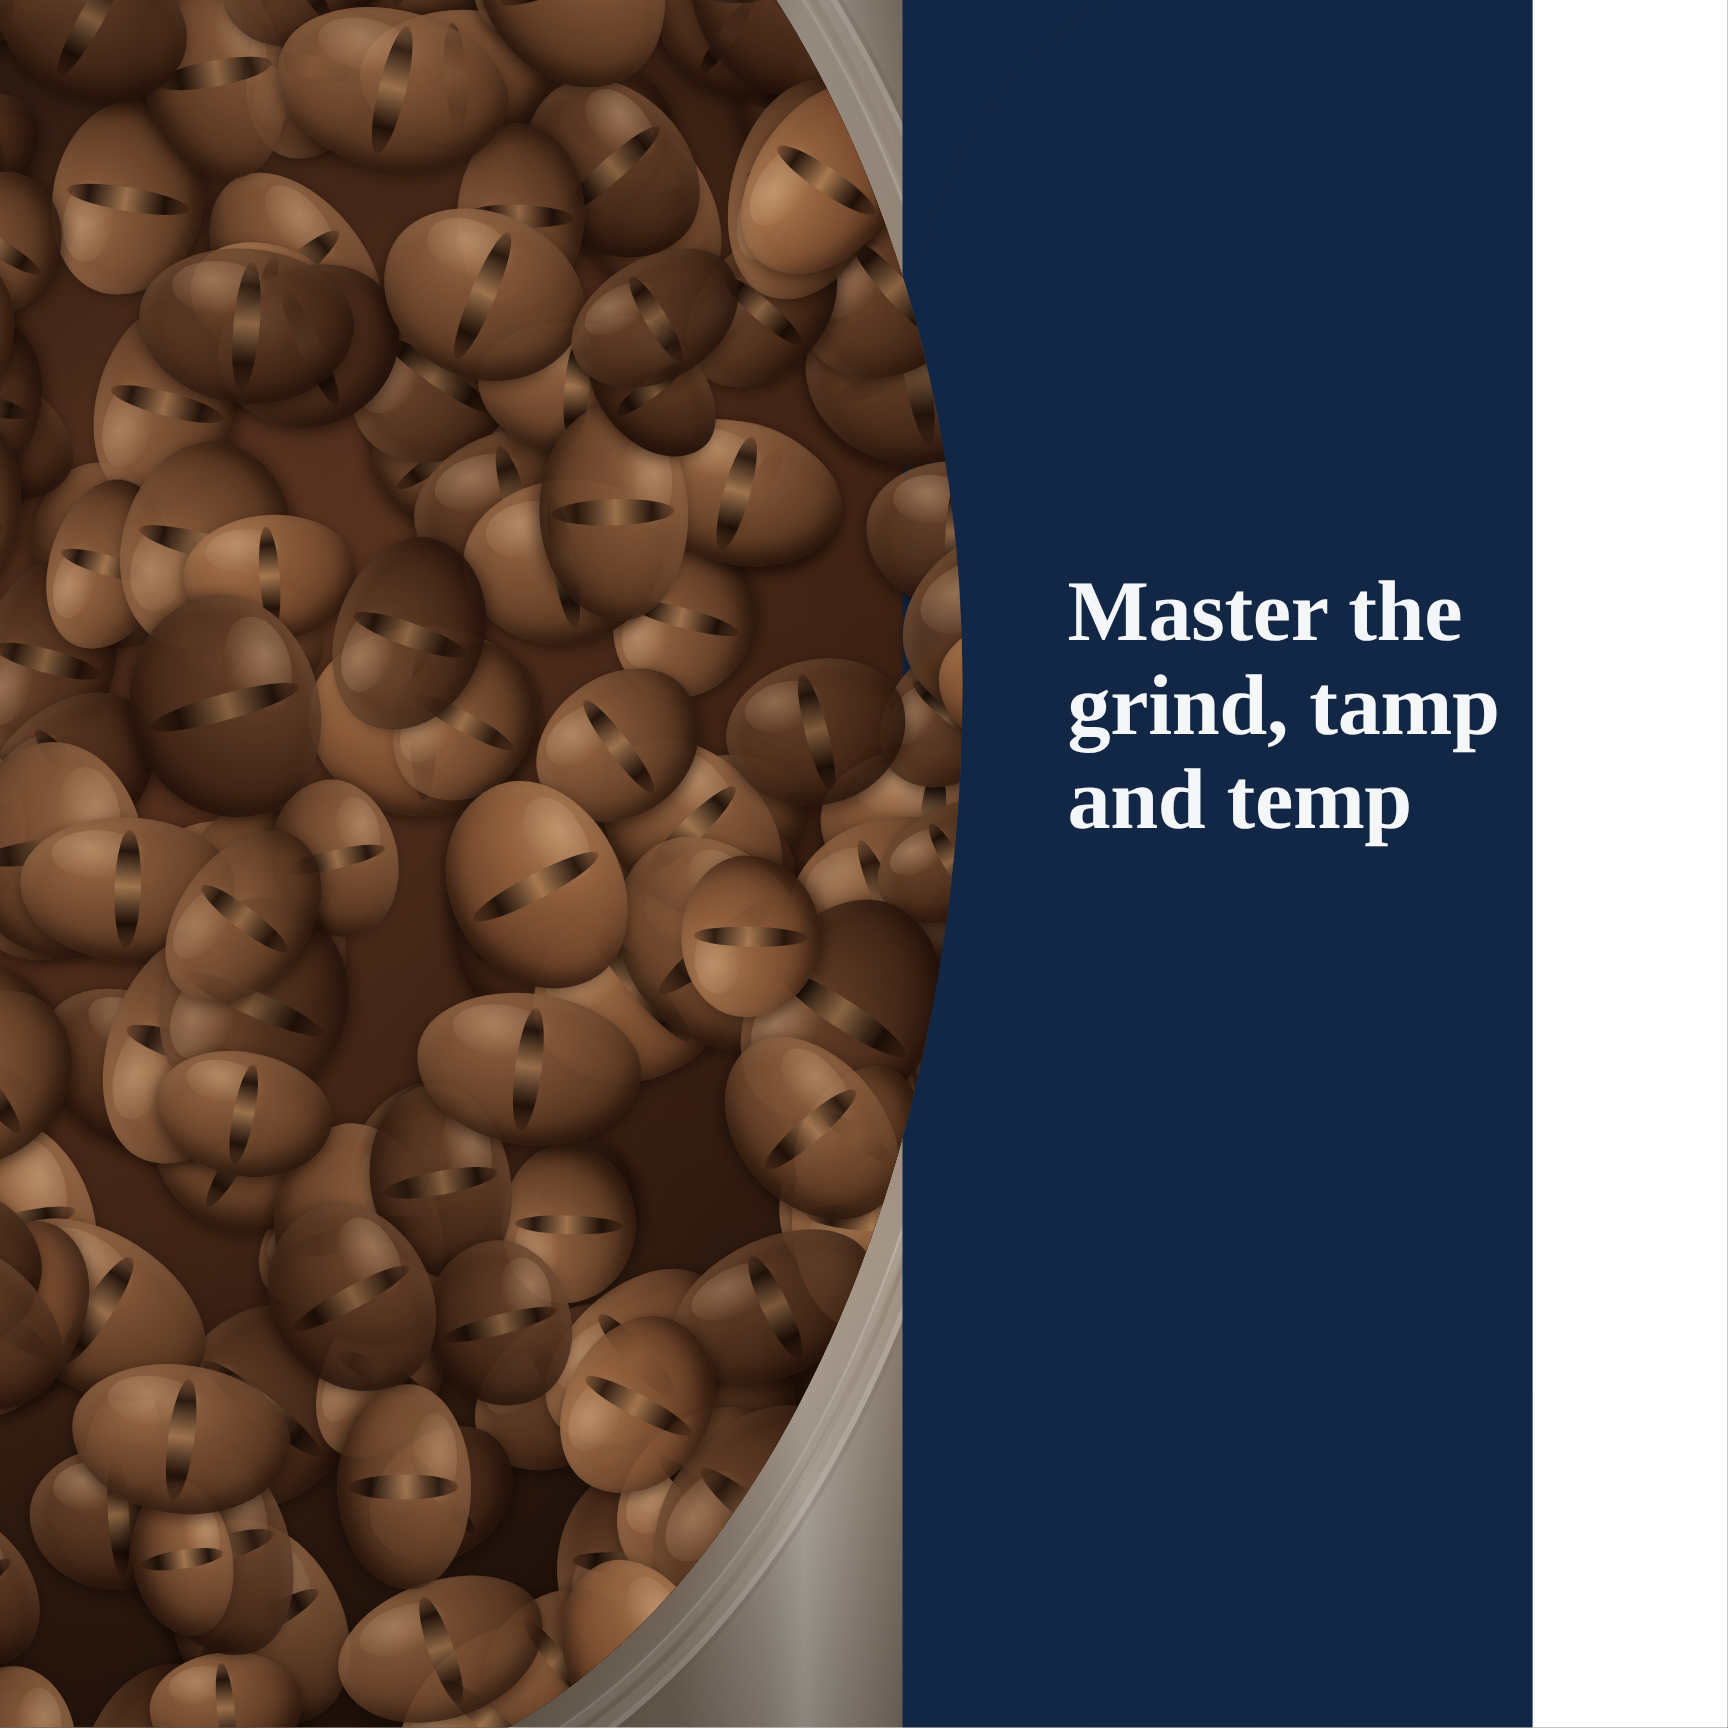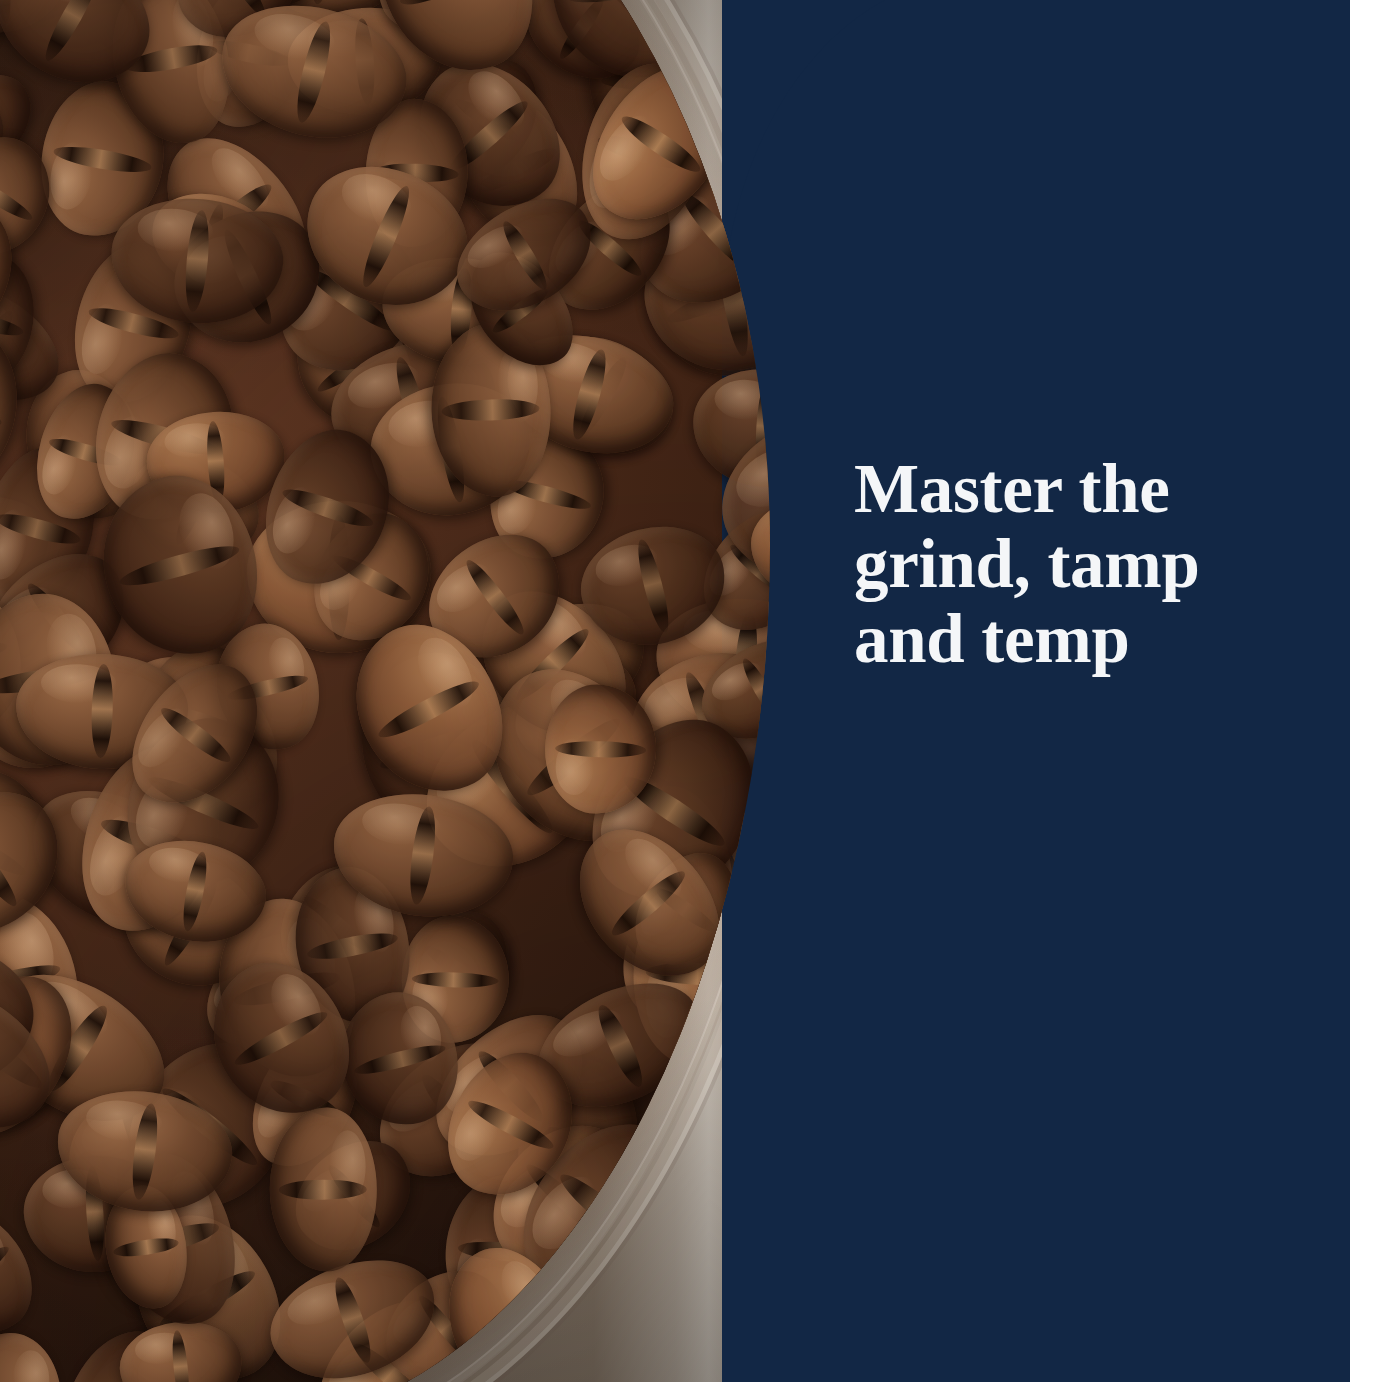--- a/index.html
+++ b/index.html
@@ -3,21 +3,21 @@
 <meta charset="utf-8">
 <style>
   html, body {
     margin: 0;
     padding: 0;
     background: #ffffff;
   }
 
   #canvas {
     position: relative;
-    width: 1350px;
+    width: 1226px;
     height: 1382px;
     overflow: hidden;
     font-family: "Liberation Sans", sans-serif;
   }
 
   
   .photo {
     position: absolute;
     inset: 0;
     background: #8a7968;

